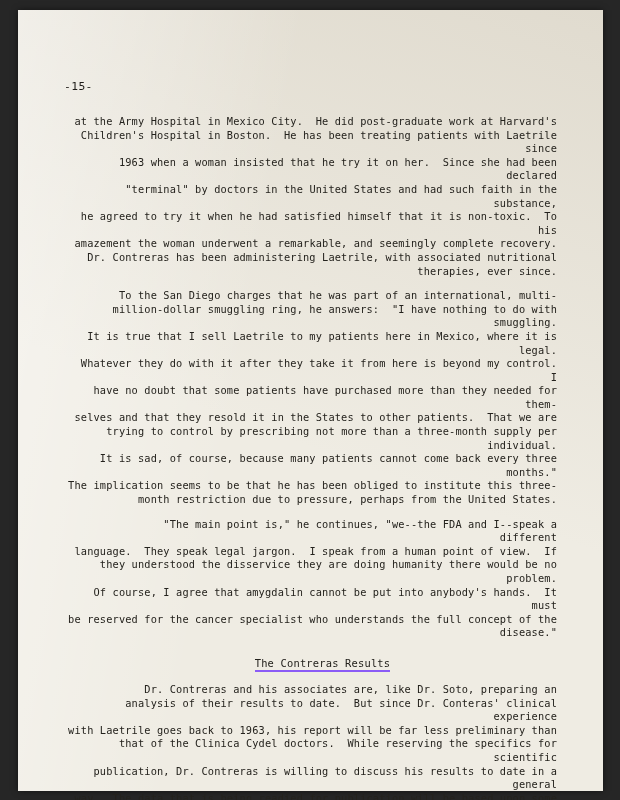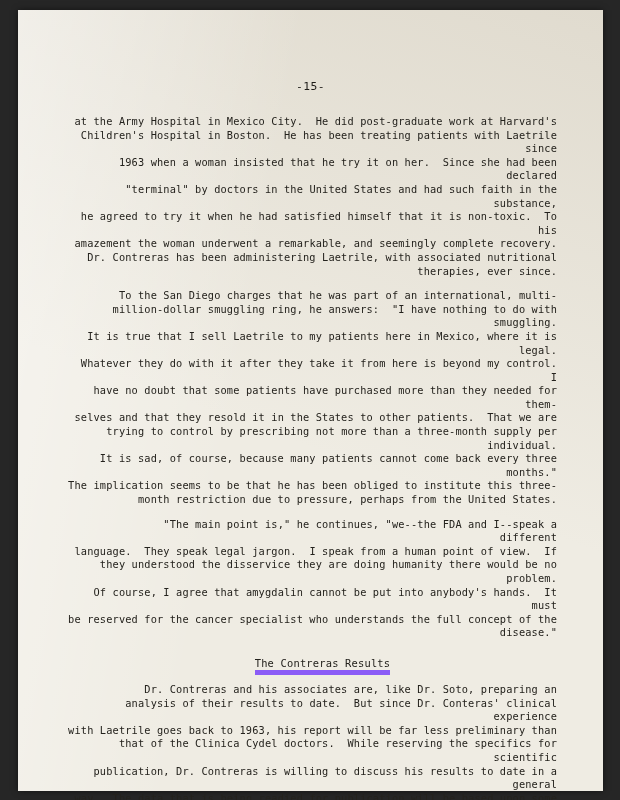--- a/index.html
+++ b/index.html
@@ -31,21 +31,20 @@
       linear-gradient(100deg, rgba(255,255,255,0.45) 0%, rgba(255,255,255,0) 40%),
       linear-gradient(200deg, rgba(190,180,160,0.30) 0%, rgba(255,255,255,0) 55%);
     pointer-events: none;
   }
   #content {
     position: relative;
     padding: 70px 46px 0 46px;
     color: #22201c;
   }
   .page-number {
-    text-align: center;
     font-size: 11.3px;
     letter-spacing: 0.4px;
     margin: 0 0 22px 0;
     color: #1e1c18;
   }
   p.para {
     font-size: 10.3px;
     line-height: 13.6px;
     letter-spacing: 0.15px;
     margin: 0 0 11px 0;
@@ -54,21 +53,21 @@
     color: #24221d;
   }
   .section-heading {
     text-align: center;
     font-size: 10.4px;
     line-height: 14px;
     margin: 16px 0 13px 0;
     letter-spacing: 0.2px;
   }
   .section-heading span {
-    border-bottom: 5px solid #8b5cf6;
+    border-bottom: 2px solid #8b5cf6;
     padding-bottom: 1px;
     margin-left: 24px;
   }
 </style>
 </head>
 <body>
 
 <div id="page">
   <div id="content">
 

